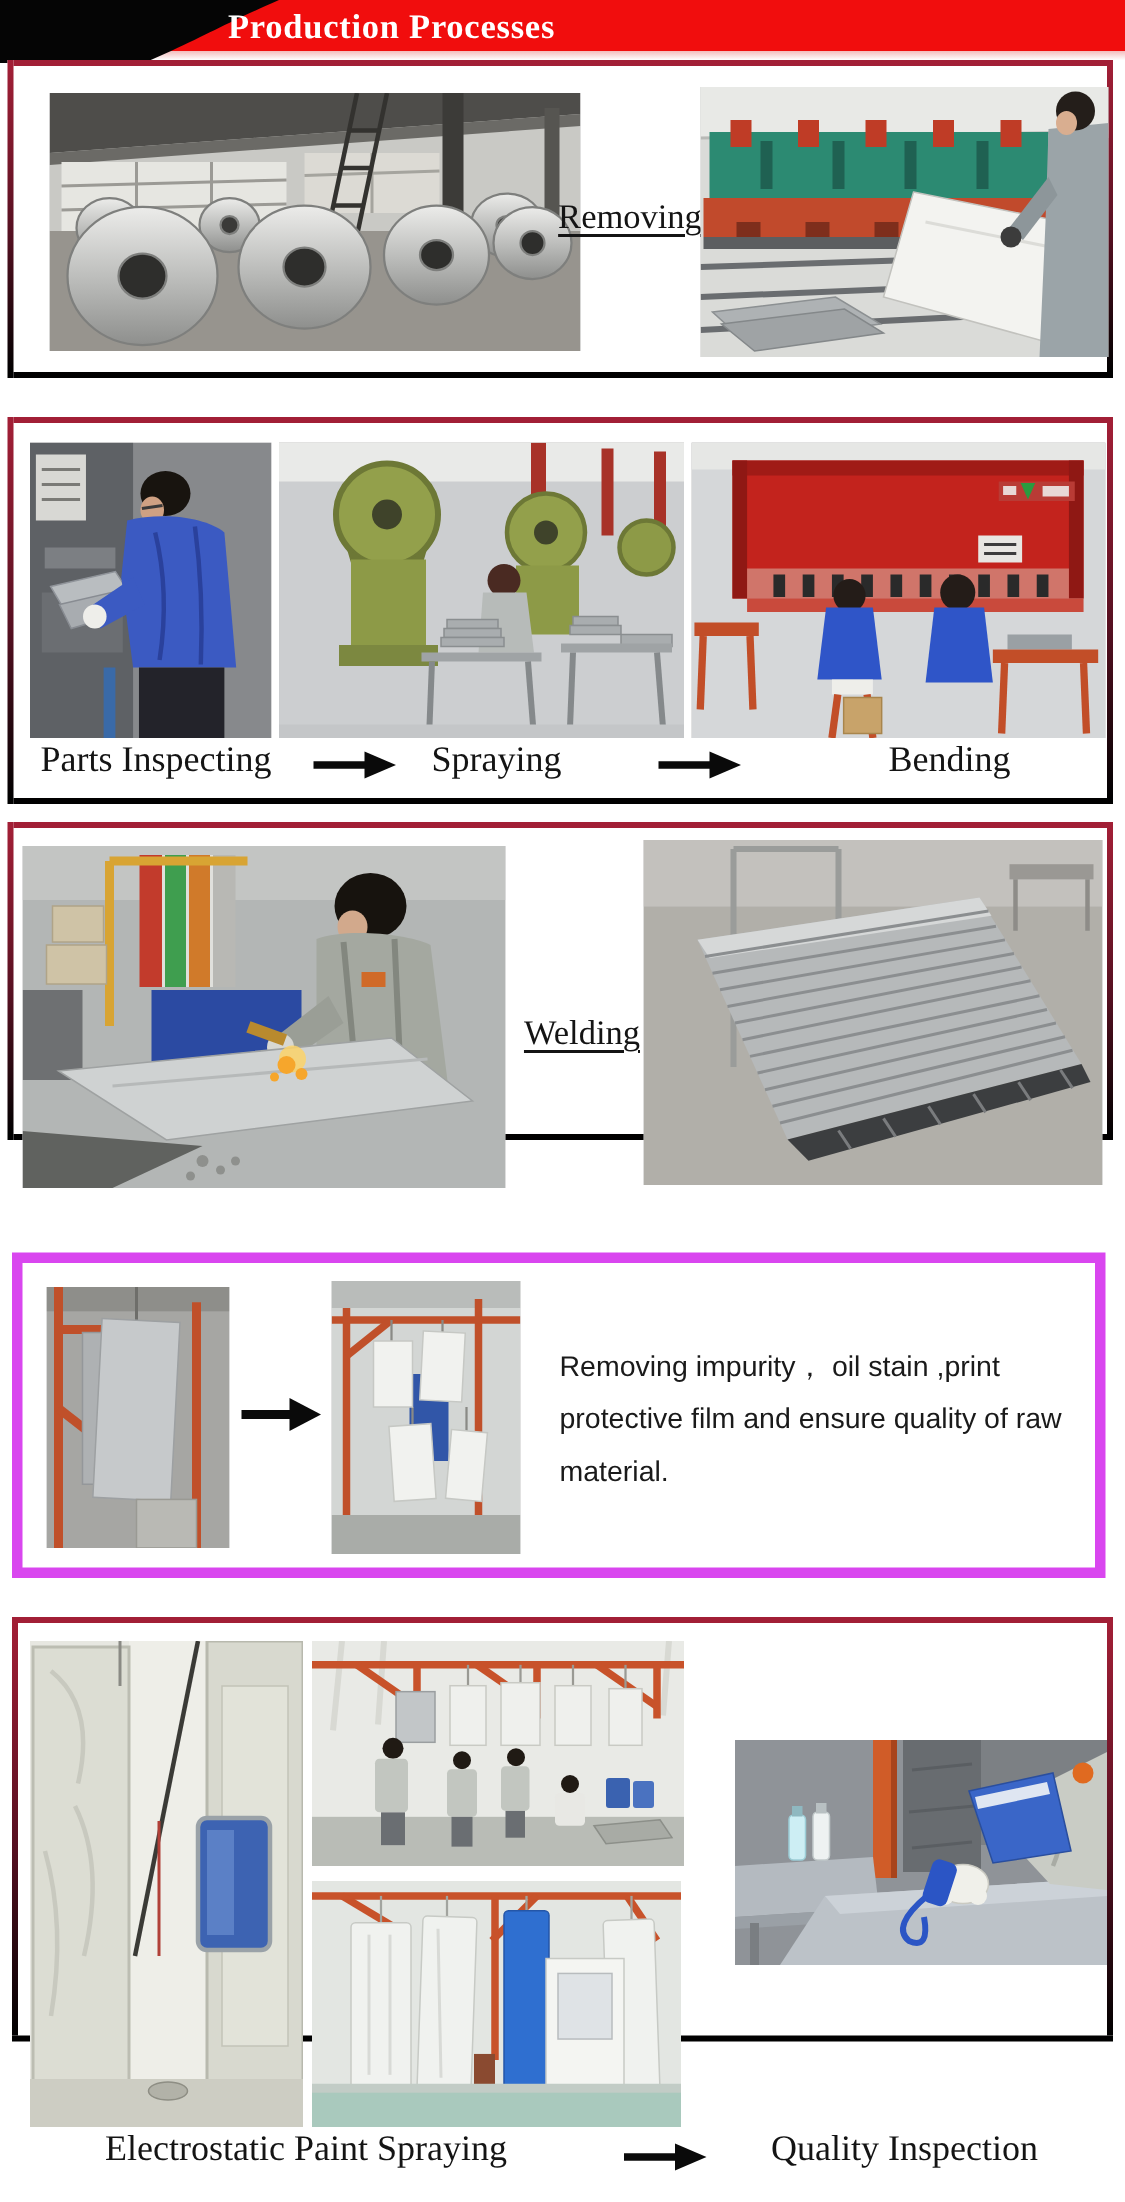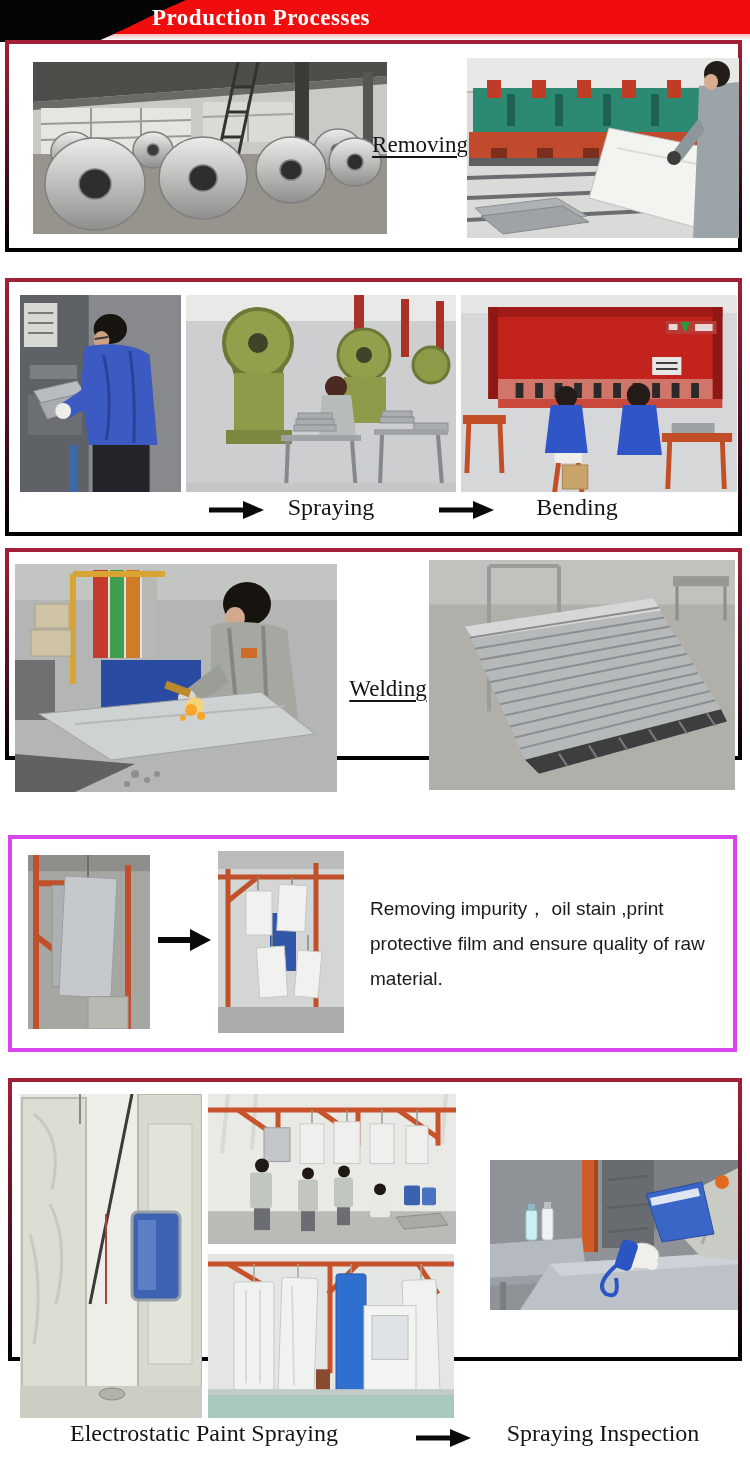--- a/index.html
+++ b/index.html
@@ -9,21 +9,21 @@
   .banner{position:absolute;left:0;top:0;width:750px;height:34px;background:#f10d0d;}
   .banner-sub{position:absolute;left:0;top:34px;width:750px;height:6px;
               background:linear-gradient(#f3bcbc,#ffffff);}
   .swoosh{position:absolute;left:0;top:0;width:200px;height:42px;}
   .page-title{position:absolute;left:152px;top:3px;width:300px;height:30px;line-height:30px;
               color:#ffffff;font-size:23px;font-weight:bold;letter-spacing:.5px;}
   
   .panel{position:absolute;background:#ffffff;box-sizing:border-box;
          border:4px solid #7a1426;
          border-image:linear-gradient(180deg,#a21f36 0%,#551021 55%,#000000 100%) 1;}
-  .panel.black{border:4px solid #d946ef;border-image:none;}
+  .panel.black{border:7px solid #d946ef;border-image:none;}
   .photo{position:absolute;overflow:hidden;background:#c9c9c9;}
   .photo svg{display:block;width:100%;height:100%;}
   .step{position:absolute;text-align:center;color:#141414;font-size:24px;
         font-family:"Liberation Serif",serif;white-space:nowrap;}
   .step.u{font-size:23px;text-decoration:underline;text-underline-offset:4px;
           text-decoration-thickness:2px;}
   .arrow{position:absolute;}
   .desc{position:absolute;font-family:"Liberation Sans",sans-serif;font-size:19px;
         line-height:35px;color:#1a1a1a;}
 </style>
@@ -255,34 +255,35 @@
             <line x1="40" y1="129" x2="42" y2="178"></line>
           </g>
         <rect x="216" y="128" width="44" height="10" fill="#9aa0a4"></rect>
         <rect x="206" y="138" width="72" height="9" fill="#c24e28"></rect>
         <g stroke="#c24e28" stroke-width="5">
             <line x1="214" y1="147" x2="212" y2="194"></line>
             <line x1="268" y1="147" x2="270" y2="194"></line>
           </g>
       </svg>
     </div>
+    <span class="step" style="left:2px;top:212px;width:186px;">Parts Inspecting</span>
     <span class="arrow" style="left:198px;top:218px;">
       <svg width="58" height="20" viewBox="0 0 58 20">
           <path d="M2 10 H38" stroke="#0a0a0a" stroke-width="5"></path>
           <path d="M36 1 L57 10 L36 19 Z" fill="#0a0a0a"></path>
         </svg>
     </span>
     <span class="step" style="left:262px;top:212px;width:120px;">Spraying</span>
     <span class="arrow" style="left:428px;top:218px;">
       <svg width="58" height="20" viewBox="0 0 58 20">
           <path d="M2 10 H38" stroke="#0a0a0a" stroke-width="5"></path>
           <path d="M36 1 L57 10 L36 19 Z" fill="#0a0a0a"></path>
         </svg>
     </span>
-    <span class="step" style="left:506px;top:212px;width:124px;">Bending</span>
+    <span class="step" style="left:562px;top:212px;width:124px;">Bending</span>
   </section>
 
   <section class="panel" style="left:5px;top:548px;width:737px;height:212px;">
     <div class="photo" style="left:6px;top:12px;width:322px;height:228px;">
       <svg viewBox="0 0 322 228" preserveAspectRatio="none">
         <rect width="322" height="228" fill="#b3b6b5"></rect>
         <rect width="322" height="36" fill="#c3c5c3"></rect>
         <rect x="78" y="6" width="16" height="88" fill="#c23b2c"></rect>
         <rect x="94" y="6" width="16" height="88" fill="#3f9e4f"></rect>
         <rect x="110" y="6" width="16" height="88" fill="#d07a2a"></rect>
@@ -561,16 +562,16 @@
         <path d="M128 104 Q104 124 116 134 Q130 140 126 118" stroke="#2b55c5" stroke-width="4" fill="none"></path>
       </svg>
     </div>
     <span class="step" style="left:42px;top:338px;width:300px;">Electrostatic Paint Spraying</span>
     <span class="arrow" style="left:402px;top:346px;">
       <svg width="58" height="20" viewBox="0 0 58 20">
           <path d="M2 10 H38" stroke="#0a0a0a" stroke-width="5"></path>
           <path d="M36 1 L57 10 L36 19 Z" fill="#0a0a0a"></path>
         </svg>
     </span>
-    <span class="step" style="left:486px;top:338px;width:210px;">Spraying Inspection</span>
+    <span class="step" style="left:486px;top:338px;width:210px;">Quality Inspection</span>
   </section>
 
 </div>
 
 </body></html>

